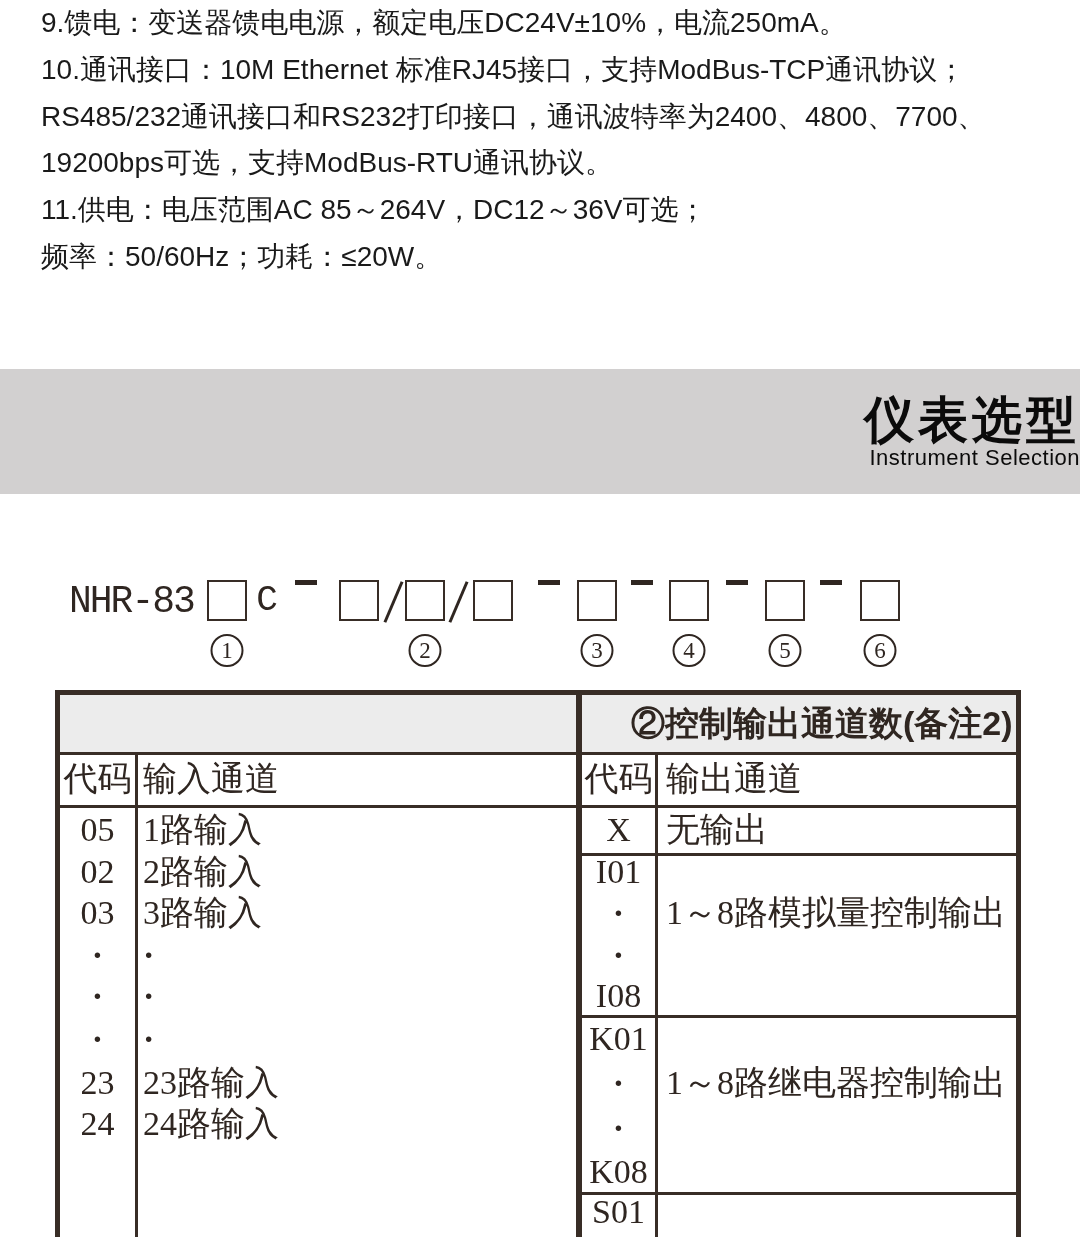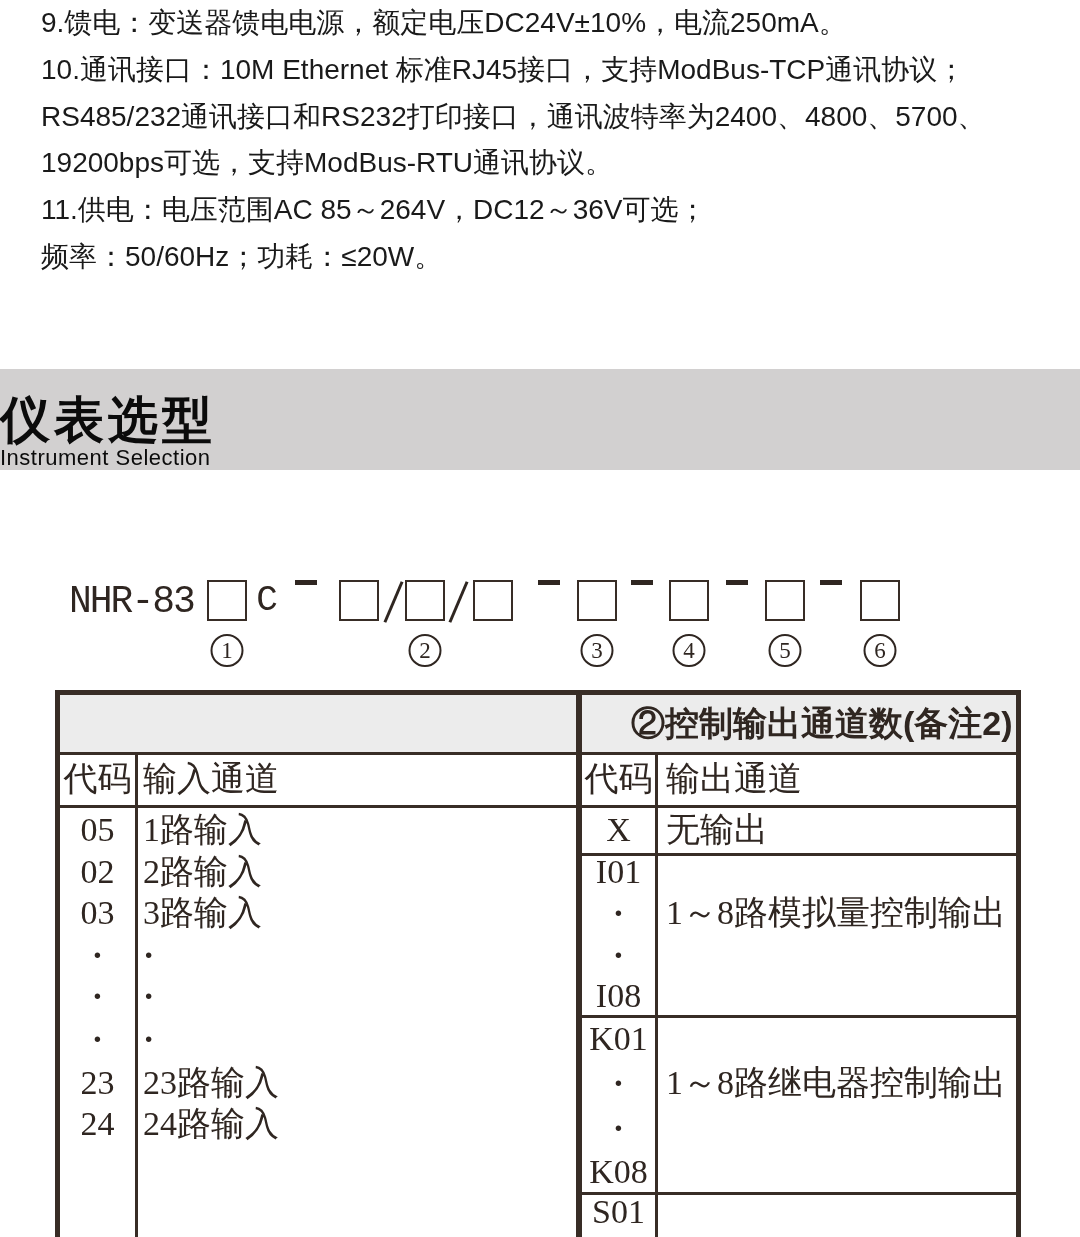--- a/index.html
+++ b/index.html
@@ -11,21 +11,21 @@
   }
   *{margin:0;padding:0;box-sizing:border-box;}
   body{background:#fff;font-family:"Liberation Sans",sans-serif;}
   .page{position:relative;width:1080px;height:1237px;background:#fff;overflow:hidden;}
 
   
   .specs{position:absolute;left:41px;top:0;right:32px;}
   .spec-line{font-size:28px;line-height:46.8px;font-weight:500;color:var(--top-text);white-space:nowrap;}
 
   
-  .banner{position:absolute;left:0;top:369px;width:1080px;height:101px;background:var(--banner-bg);text-align:left;}
+  .banner{position:absolute;left:0;top:369px;width:1080px;height:125px;background:var(--banner-bg);text-align:right;padding-left:36px;}
   .banner-title{margin-top:25px;font-size:50px;line-height:52px;font-weight:600;letter-spacing:4px;color:#0b0b0b;}
   .banner-subtitle{font-size:22px;line-height:24px;font-weight:500;color:#0b0b0b;letter-spacing:0.5px;}
 
   
   .model{position:absolute;left:69px;top:580px;height:100px;display:flex;align-items:flex-start;}
   .mprefix{display:inline-block;width:122px;font-family:"Liberation Mono",monospace;font-size:38px;letter-spacing:-2px;color:var(--ink);white-space:nowrap;}
   .mC{display:inline-block;width:24px;text-align:center;font-family:"Liberation Mono",monospace;font-size:36px;color:var(--ink);}
   .mbox{width:40px;height:41px;border:2px solid var(--border);background:#fff;flex:0 0 auto;}
   .mdash{width:22px;height:5px;background:var(--ink);flex:0 0 auto;}
   .mslash{width:18px;height:44px;position:relative;flex:0 0 auto;}
@@ -64,21 +64,21 @@
   .y433{top:433px}.y477{top:477px}.y517{top:517px}
 </style>
 </head>
 <body>
 
 <div class="page">
 
   <div class="specs">
     <p class="spec-line">9.馈电：变送器馈电电源，额定电压DC24V±10%，电流250mA。</p>
     <p class="spec-line">10.通讯接口：10M Ethernet 标准RJ45接口，支持ModBus-TCP通讯协议；</p>
-    <p class="spec-line">RS485/232通讯接口和RS232打印接口，通讯波特率为2400、4800、5700、</p>
+    <p class="spec-line">RS485/232通讯接口和RS232打印接口，通讯波特率为2400、4800、7700、</p>
     <p class="spec-line">19200bps可选，支持ModBus-RTU通讯协议。</p>
     <p class="spec-line">11.供电：电压范围AC 85～264V，DC12～36V可选；</p>
     <p class="spec-line">频率：50/60Hz；功耗：≤20W。</p>
   </div>
 
   <div class="banner">
     <div class="banner-title">仪表选型</div>
     <div class="banner-subtitle">Instrument Selection</div>
   </div>
 

